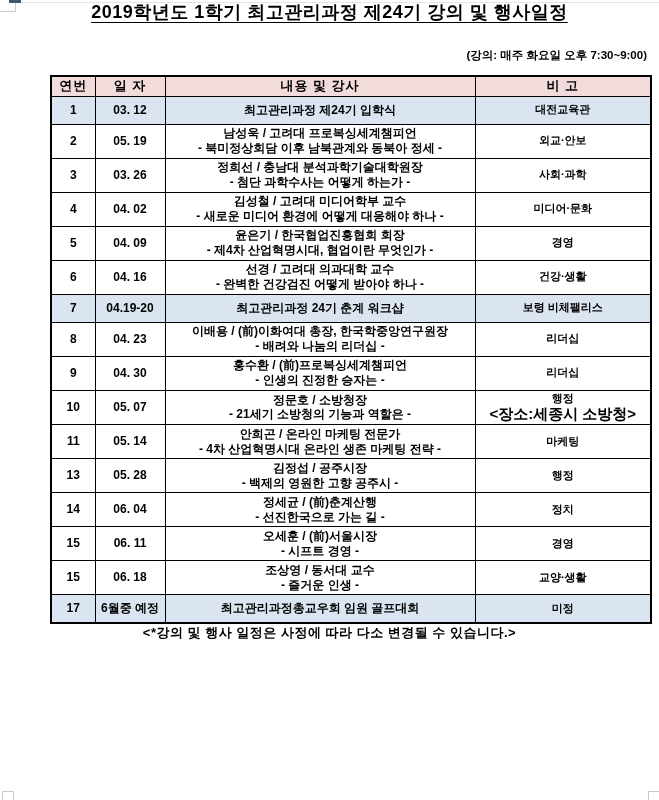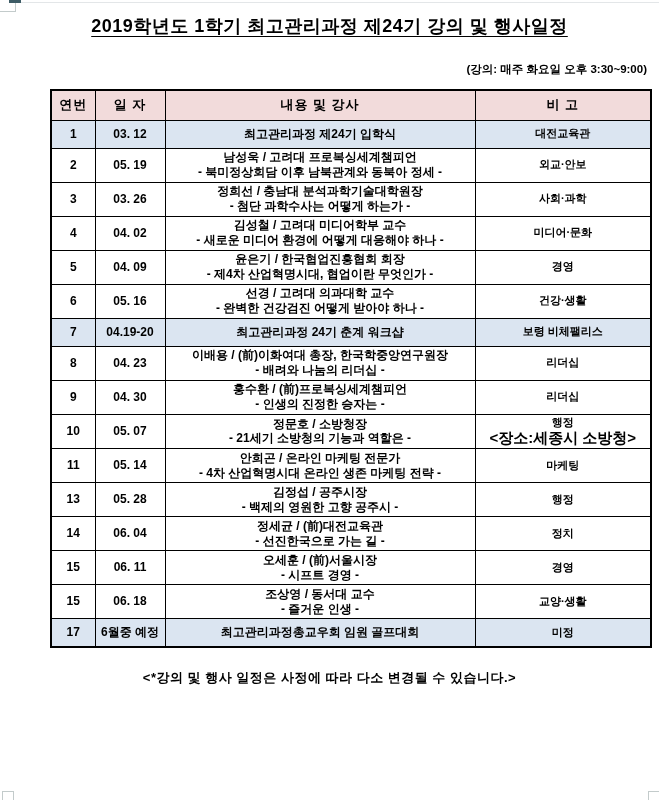--- a/index.html
+++ b/index.html
@@ -25,21 +25,20 @@
   .corner-tl { top: -4px; left: -4px; width: 20px; height: 16px; }
   .corner-tl-tick {
     position: absolute; top: 0; left: 9px; width: 12px; height: 3px;
     background: #3e5c66;
   }
   .corner-bl { bottom: -5px; left: 2px; width: 12px; height: 14px; }
   .corner-br { bottom: -5px; right: -3px; width: 14px; height: 14px; }
 
   .doc-title {
     margin: 0;
-    padding-top: 14px;
     text-align: center;
     font-size: 18px;
     font-weight: bold;
     text-decoration: underline;
     text-underline-offset: 4px;
     letter-spacing: 0.5px;
   }
   .schedule-note {
     margin-top: 24px;
     padding-right: 12px;
@@ -58,54 +57,54 @@
     border: 1px solid #000;
     text-align: center;
     vertical-align: middle;
     font-weight: bold;
     padding: 1px 2px;
     line-height: 1.22;
   }
   th {
     background: var(--header-bg, #F2DBDB);
     font-size: 13px;
-    height: 30px;
+    height: 20px;
     letter-spacing: 1px;
   }
   col.c-no   { width: 44px; }
   col.c-date { width: 70px; }
   col.c-content { width: 310px; }
   col.c-note { width: 176px; }
   td { font-size: 12px; }
   td[data-name="note-cell"] { font-size: 11px; }
   .note-line.sub { font-size: 15px; }
   tr.single td { height: 28px; }
   tr.double td { height: 34px; }
   tr.highlight td { background: var(--highlight-bg, #DBE5F1); }
   .footer-note {
-    margin-top: 21px;
+    margin-top: 0;
     text-align: center;
     font-size: 13px;
     font-weight: bold;
     letter-spacing: 0.5px;
   }
 </style>
 </head>
 <body>
 
 <div class="page" data-name="document-page">
   <div class="top-edge-line" data-name="page-top-edge"></div>
   <div class="corner-mark corner-tl" data-name="page-corner-mark-top-left"></div>
   <div class="corner-tl-tick" data-name="ruler-tick-mark"></div>
   <div class="corner-mark corner-bl" data-name="page-corner-mark-bottom-left"></div>
   <div class="corner-mark corner-br" data-name="page-corner-mark-bottom-right"></div>
 
   <h1 class="doc-title" data-name="page-title">2019학년도 1학기 최고관리과정 제24기 강의 및 행사일정</h1>
 
-  <div class="schedule-note" data-name="lecture-time-note">(강의: 매주 화요일 오후 3:30~9:00)</div>
+  <div class="schedule-note" data-name="lecture-time-note">(강의: 매주 화요일 오후 7:30~9:00)</div>
 
   <table class="schedule" data-name="schedule-table">
     <colgroup>
       <col class="c-no">
         <col class="c-date">
         <col class="c-content">
         <col class="c-note">
     </colgroup>
     <thead>
       <tr data-name="table-header-row">
@@ -165,21 +164,21 @@
     <td data-name="content-cell">
             <div class="line" data-name="content-line">윤은기 / 한국협업진흥협회 회장</div>
             <div class="line" data-name="content-line">- 제4차 산업혁명시대, 협업이란 무엇인가 -</div>
           </td>
     <td data-name="note-cell">
             <div class="note-line" data-name="note-line">경영</div>
           </td>
   </tr>
         <tr data-name="table-row" class="double">
     <td data-name="row-number-cell">6</td>
-    <td data-name="date-cell">05. 16</td>
+    <td data-name="date-cell">04. 16</td>
     <td data-name="content-cell">
             <div class="line" data-name="content-line">선경 / 고려대 의과대학 교수</div>
             <div class="line" data-name="content-line">- 완벽한 건강검진 어떻게 받아야 하나 -</div>
           </td>
     <td data-name="note-cell">
             <div class="note-line" data-name="note-line">건강·생활</div>
           </td>
   </tr>
         <tr data-name="table-row" class="highlight single">
     <td data-name="row-number-cell">7</td>
@@ -244,21 +243,21 @@
             <div class="line" data-name="content-line">- 백제의 영원한 고향 공주시 -</div>
           </td>
     <td data-name="note-cell">
             <div class="note-line" data-name="note-line">행정</div>
           </td>
   </tr>
         <tr data-name="table-row" class="double">
     <td data-name="row-number-cell">14</td>
     <td data-name="date-cell">06. 04</td>
     <td data-name="content-cell">
-            <div class="line" data-name="content-line">정세균 / (前)대전교육관</div>
+            <div class="line" data-name="content-line">정세균 / (前)춘계산행</div>
             <div class="line" data-name="content-line">- 선진한국으로 가는 길 -</div>
           </td>
     <td data-name="note-cell">
             <div class="note-line" data-name="note-line">정치</div>
           </td>
   </tr>
         <tr data-name="table-row" class="double">
     <td data-name="row-number-cell">15</td>
     <td data-name="date-cell">06. 11</td>
     <td data-name="content-cell">

